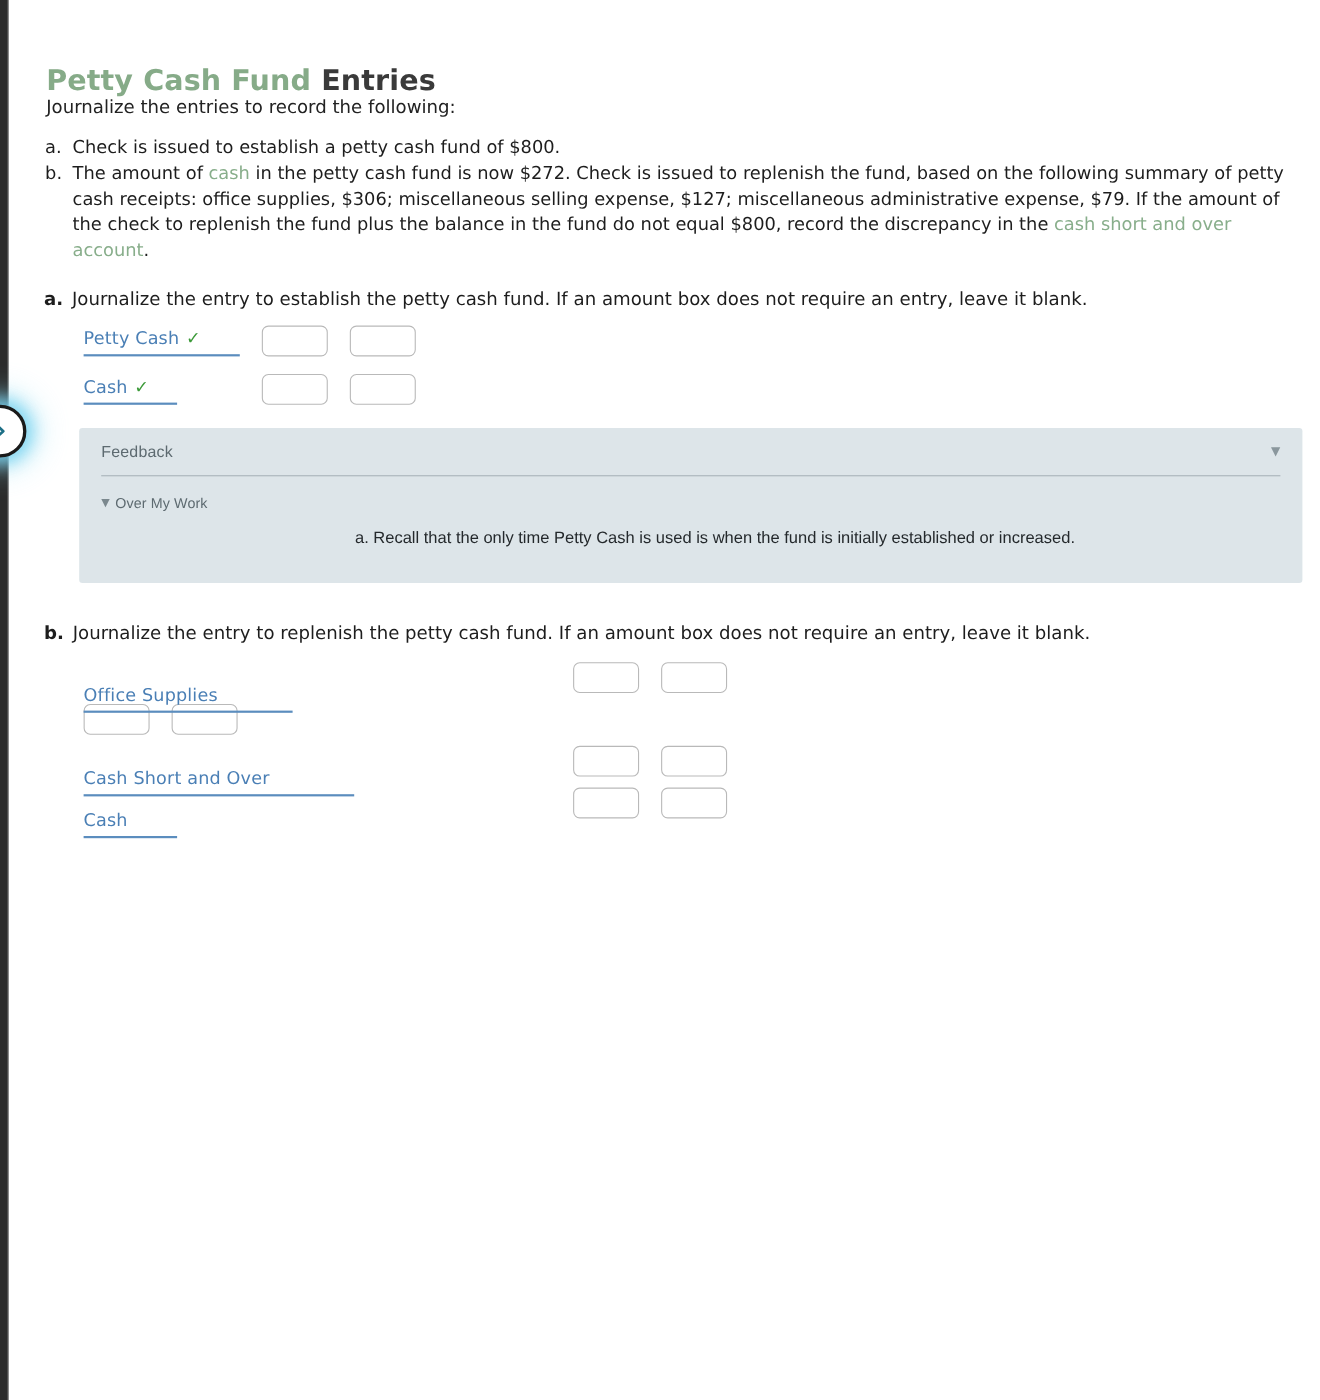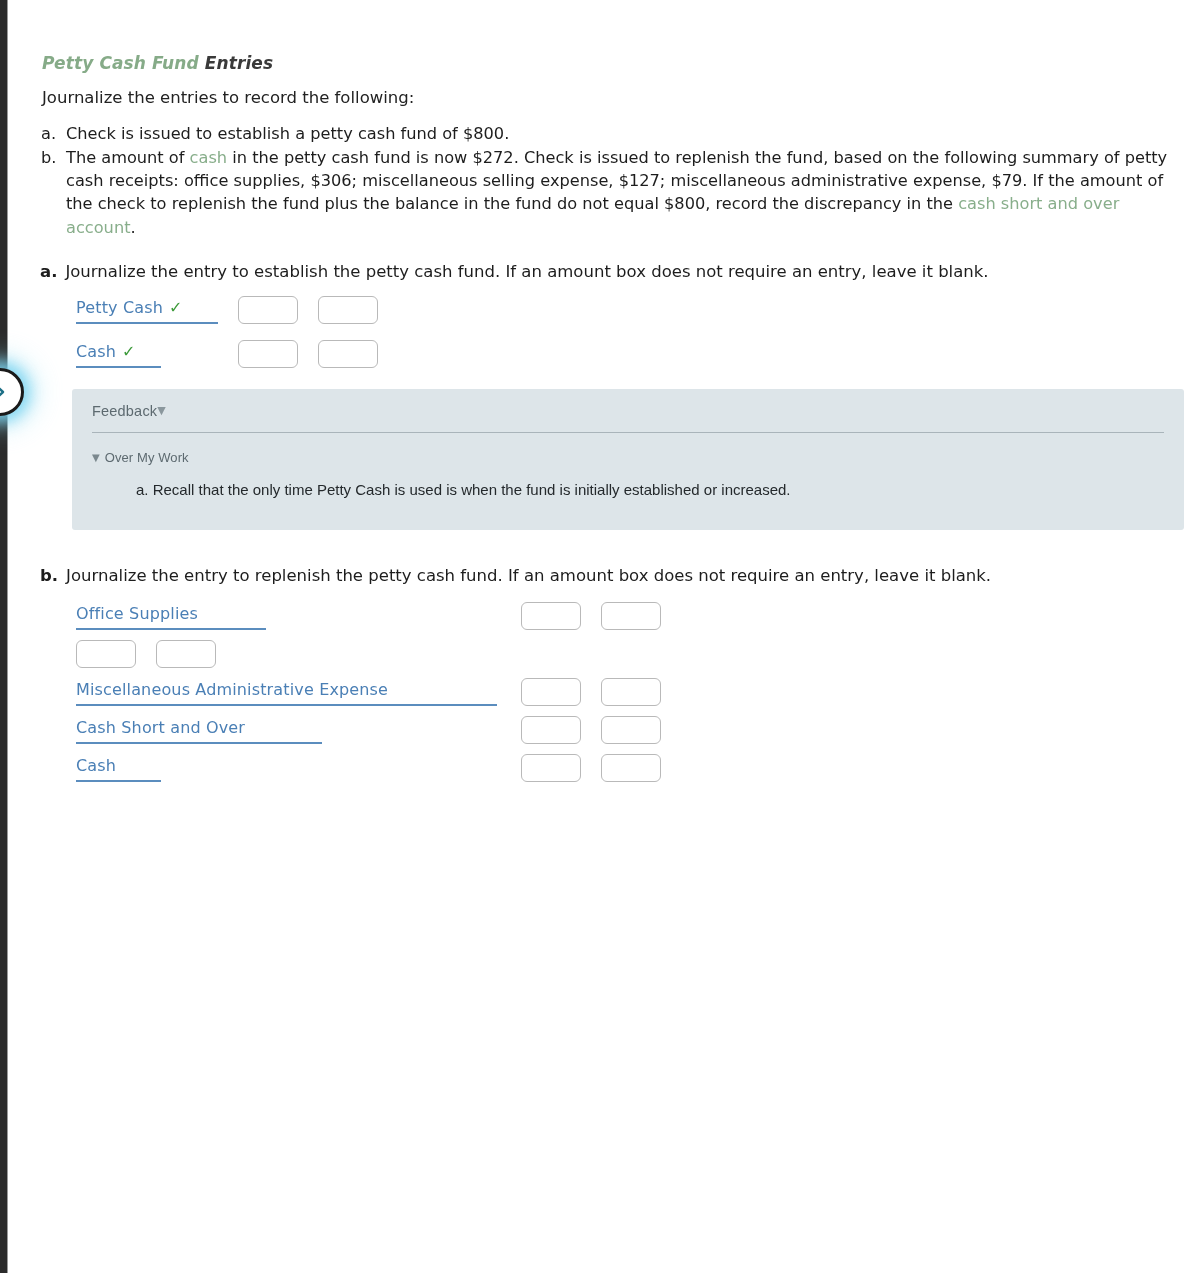--- a/index.html
+++ b/index.html
@@ -57,24 +57,23 @@
     top: 0;
     width: 1200px;
     padding: 0;
   }
 
   
   .page-title {
     position: absolute;
     left: 42px;
     top: 42px;
-    font-size: 17px;
+    font-size: 26px;
     letter-spacing: .1px;
     white-space: nowrap;
-    font-style: italic;
   }
   .title-green { color: #86ab88; }
   .title-dark  { color: #3a3a3a; }
 
   
   .intro-line {
     position: absolute;
     left: 42px;
     top: 88px;
     font-size: 16.5px;
@@ -133,21 +132,21 @@
   }
   #journal-a .j-row { height: 44px; }
   #journal-b .j-row { height: 38px; }
 
   .acct-cell {
     position: relative;
     box-sizing: border-box;
     padding-top: 2px;
   }
   #journal-a .acct-cell { width: 154px; }
-  #journal-b .acct-cell { width: 445px; }
+  #journal-b .acct-cell { width: 445px; margin-top: 18px; }
 
   .acct-name {
     display: inline-block;
     font-size: 16px;
     font-weight: normal;
     color: #4a7fb5;
     letter-spacing: .15px;
     white-space: nowrap;
   }
   .acct-check {
@@ -194,20 +193,21 @@
     width: 1112px;
     height: 141px;
     background: #dde5e9;
     border-radius: 3px;
     box-sizing: border-box;
     padding: 14px 20px 0 20px;
   }
   .fb-header-row {
     display: flex;
     align-items: flex-start;
+    justify-content: space-between;
   }
   .fb-title {
     font-family: "Liberation Sans", sans-serif;
     font-size: 14.5px;
     color: #5d6a70;
     letter-spacing: .2px;
   }
   .fb-collapse {
     color: #8a979d;
     font-size: 11px;
@@ -237,20 +237,21 @@
     font-size: 13px;
     color: #5d6a70;
     letter-spacing: .1px;
   }
   .cmw-text {
     font-family: "Liberation Sans", sans-serif;
     font-size: 15px;
     color: #24292c;
     margin-top: 16px;
     margin-left: 44px;
+    text-align: center;
   }
 </style>
 </head>
 <body>
 
 <div class="left-edge-strip"></div>
 
 <div class="nav-puck">
   <span>
     <svg width="18" height="18" viewBox="0 0 18 18" aria-hidden="true">
@@ -342,30 +343,20 @@
       </div>
     </div>
 
     <div class="j-row">
       <div class="amt-cell">
         <input class="amt-box" type="text" value="" style="">
         <input class="amt-box" type="text" value="" style="">
       </div>
     </div>
 
-    <div class="j-row">
-      <div class="acct-cell">
-        <span class="acct-name">Miscellaneous Administrative Expense</span>
-        <span class="acct-underline" style="width:421px"></span>
-      </div>
-      <div class="amt-cell">
-        <input class="amt-box" type="text" value="" style="">
-        <input class="amt-box" type="text" value="" style="">
-      </div>
-    </div>
 
     <div class="j-row">
       <div class="acct-cell">
         <span class="acct-name">Cash Short and Over</span>
         <span class="acct-underline" style="width:246px"></span>
       </div>
       <div class="amt-cell">
         <input class="amt-box" type="text" value="" style="">
         <input class="amt-box" type="text" value="" style="">
       </div>

